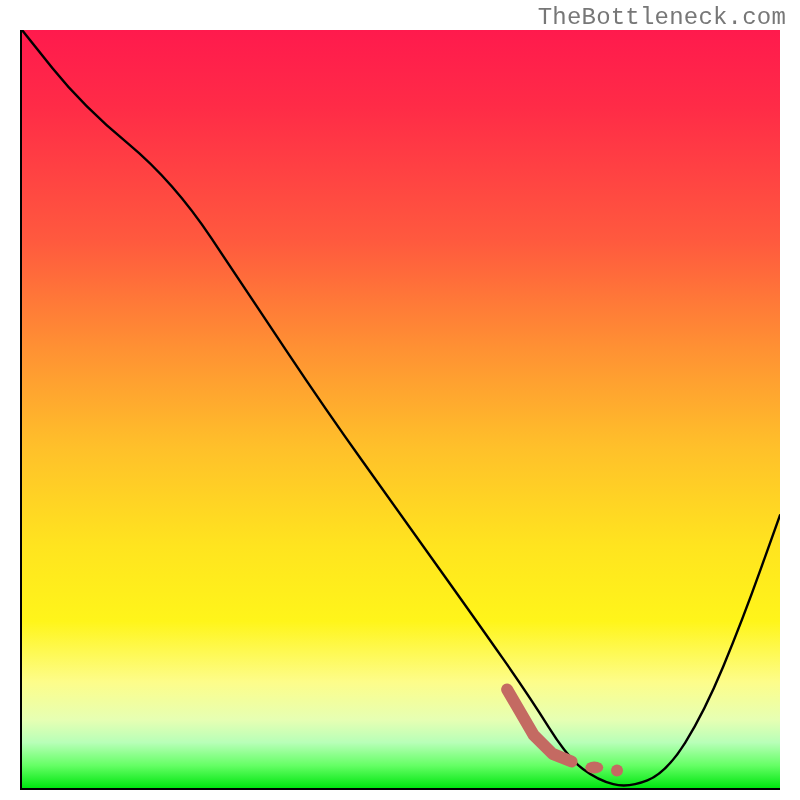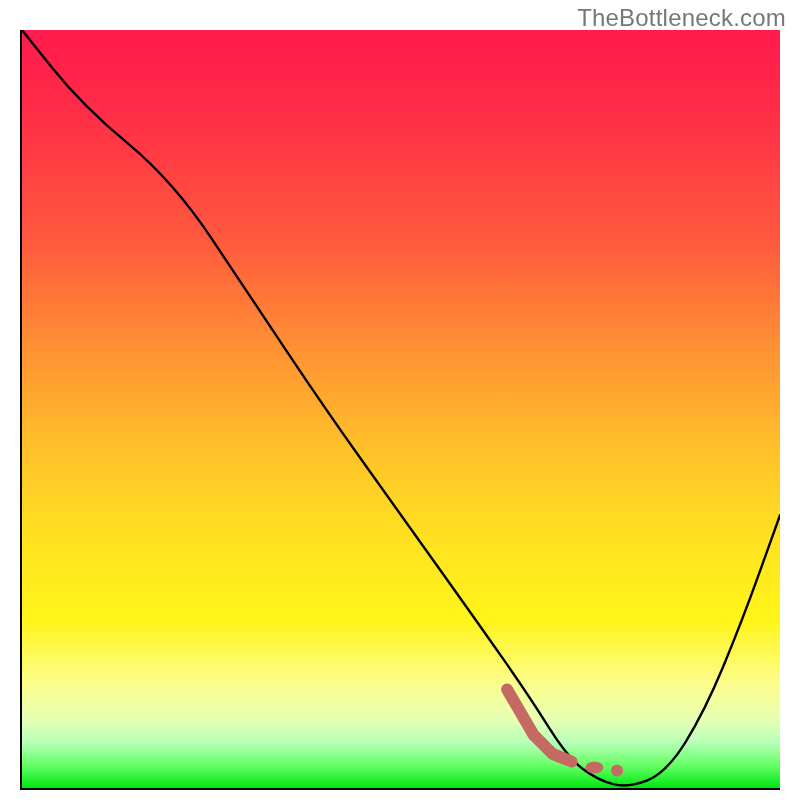--- a/index.html
+++ b/index.html
@@ -7,20 +7,21 @@
     padding: 0;
     width: 800px;
     height: 800px;
     background: #ffffff;
     font-family: Arial, Helvetica, sans-serif;
   }
   .stage {
     position: relative;
     width: 800px;
     height: 688px;
+    font-family: Liberation Mono, monospace;
   }
   .watermark {
     position: absolute;
     top: 4px;
     right: 14px;
     color: #777;
     font-size: 24px;
     font-weight: 500;
     letter-spacing: 0.2px;
   }

